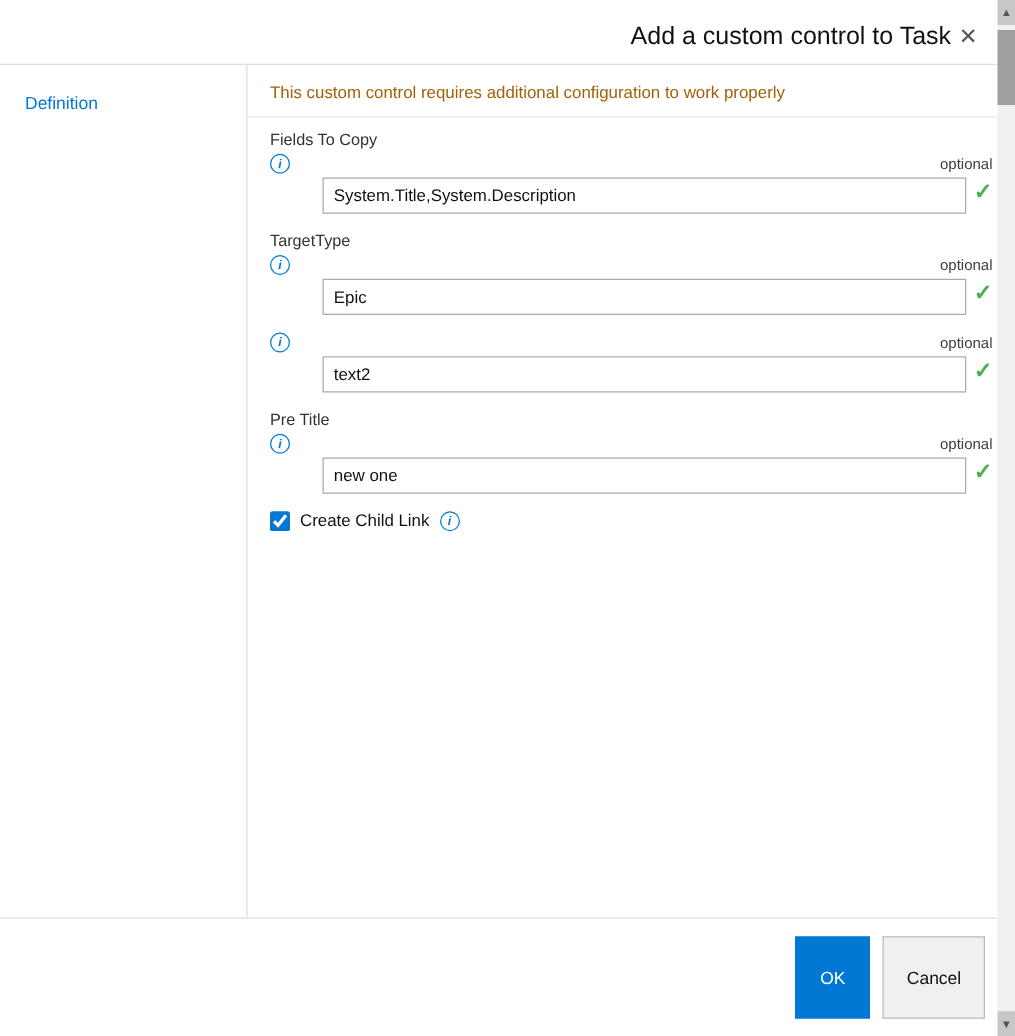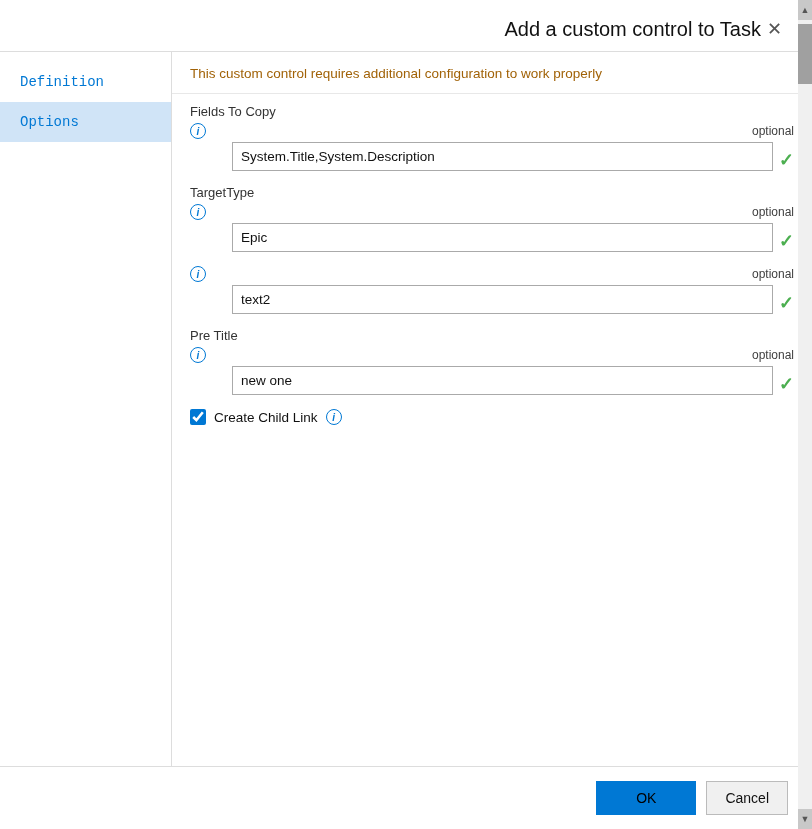--- a/index.html
+++ b/index.html
@@ -40,25 +40,24 @@
       color: #555;
       line-height: 1;
       padding: 2px 6px;
     }
     .dialog-body {
       display: flex;
       flex: 1;
       border-top: 1px solid #ddd;
     }
     .sidebar {
-      width: 172px;
+      width: 198px;
       border-right: 1px solid #ddd;
       padding-top: 10px;
       flex-shrink: 0;
-      font-family: Liberation Mono, monospace;
     }
     .sidebar-item {
       padding: 12px 20px;
       font-size: 14px;
       cursor: pointer;
       color: #0078d4;
     }
     .sidebar-item.active {
       background: #d0e4f7;
       color: #0078d4;
@@ -137,41 +136,40 @@
       font-style: italic;
       font-weight: bold;
       cursor: pointer;
     }
     .optional-label {
       font-size: 12px;
       color: #404040;
     }
     .field-input-row {
       display: flex;
-      align-items: flex-end;
+      align-items: flex-start;
       gap: 6px;
       padding-left: 42px;
     }
     .field-input {
       flex: 1;
       border: 1px solid #aaa;
       padding: 6px 8px;
       font-size: 13.5px;
       color: #111;
       outline: none;
     }
     .check-icon {
       color: #4caf50;
       font-size: 18px;
       font-weight: bold;
       flex-shrink: 0;
     }
     .checkbox-row {
       display: flex;
-      align-items: center;
       gap: 8px;
       margin-top: 10px;
       margin-bottom: 14px;
     }
     .checkbox-input {
       width: 16px;
       height: 16px;
       accent-color: #0078d4;
       cursor: pointer;
     }
@@ -181,53 +179,50 @@
     }
     .dialog-footer {
       padding: 14px 24px;
       display: flex;
       justify-content: flex-end;
       gap: 10px;
       border-top: 1px solid #ddd;
     }
     .btn-ok {
       background: #0078d4;
-      color: #000000;
+      color: #ffffff;
       border: none;
-      padding: 8px 40px;
+      padding: 8px 20px;
       font-size: 14px;
       cursor: pointer;
     }
     .btn-cancel {
       background: #f0f0f0;
       color: #111;
       border: 1px solid #bbb;
-      padding: 8px 18px;
+      padding: 24px 18px;
       font-size: 14px;
       cursor: pointer;
     }
   </style>
 </head>
 <body>
 
 <div class="dialog">
 
   <div class="dialog-header">
     <span class="dialog-title">Add a custom control to Task</span>
     <button class="close-btn">✕</button>
   </div>
 
   <div class="dialog-body">
 
     <div class="sidebar">
       <div class="sidebar-item">
         <span>Definition</span>
-      </div>
-      <div class="sidebar-item active">
-        <span>Options</span>
       </div>
     </div>
 
     <div class="main-content">
       <div class="config-notice">This custom control requires additional configuration to work properly</div>
 
       <div class="fields-area">
 
         <div class="field-group">
           <div class="field-label">Fields To Copy</div>

